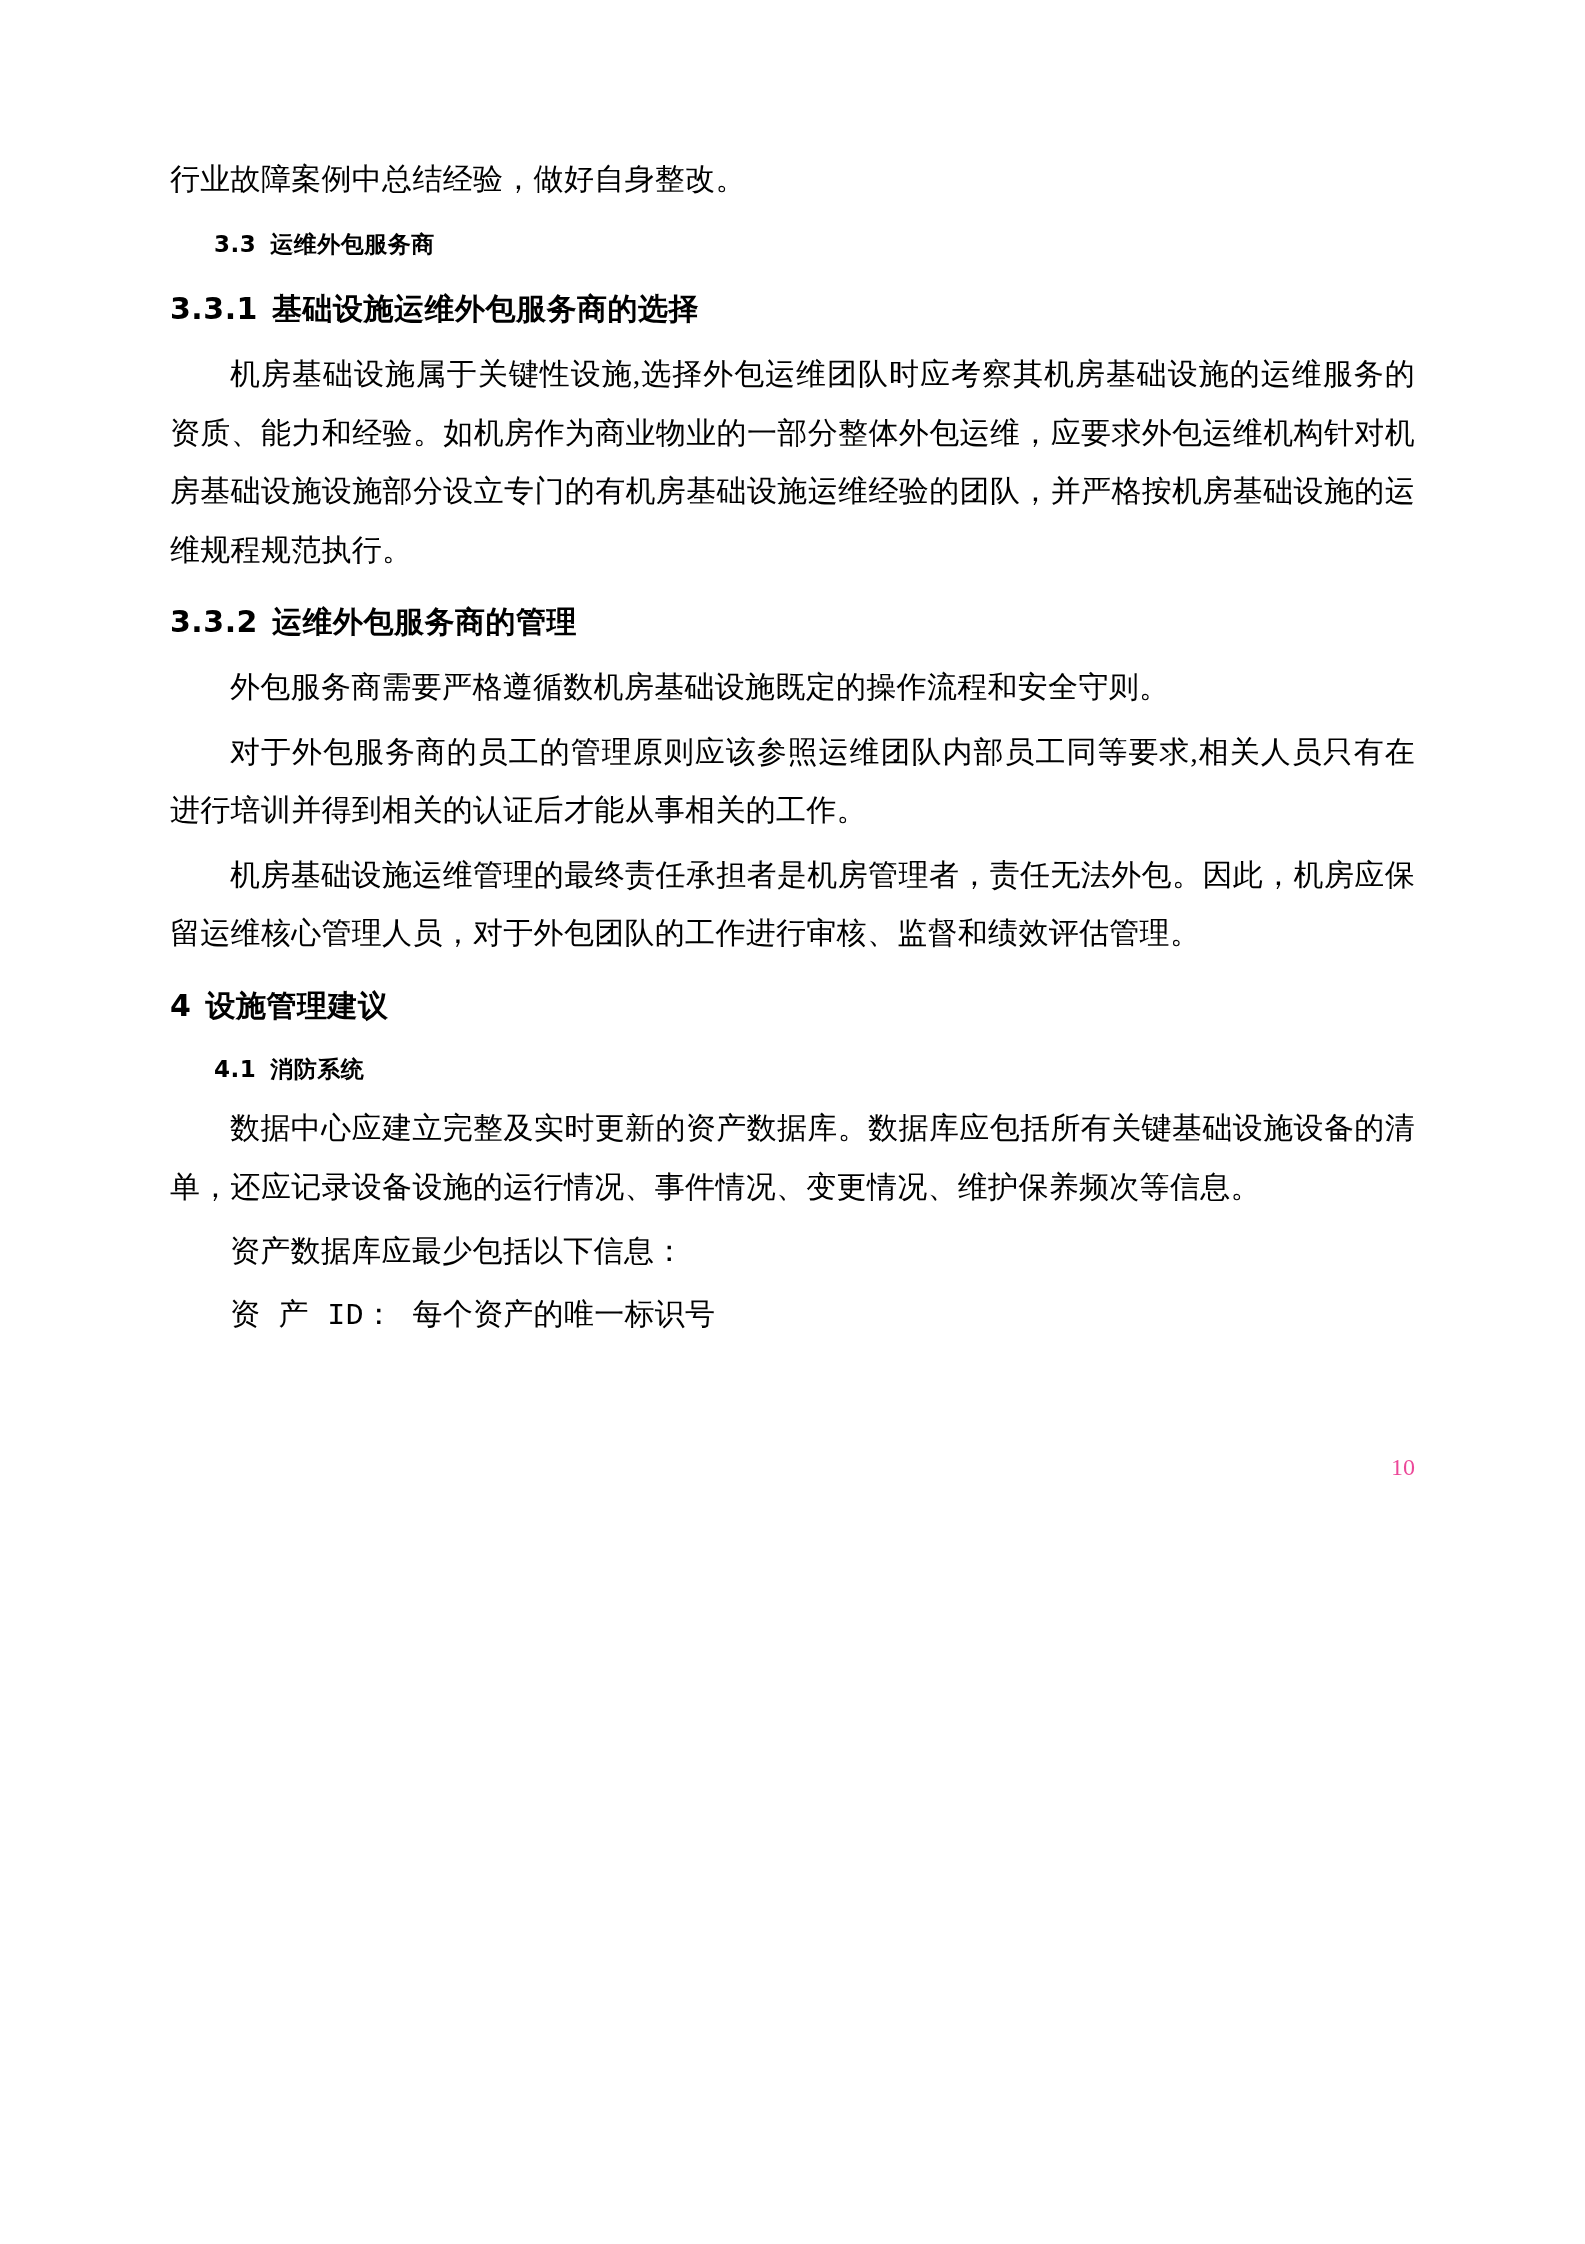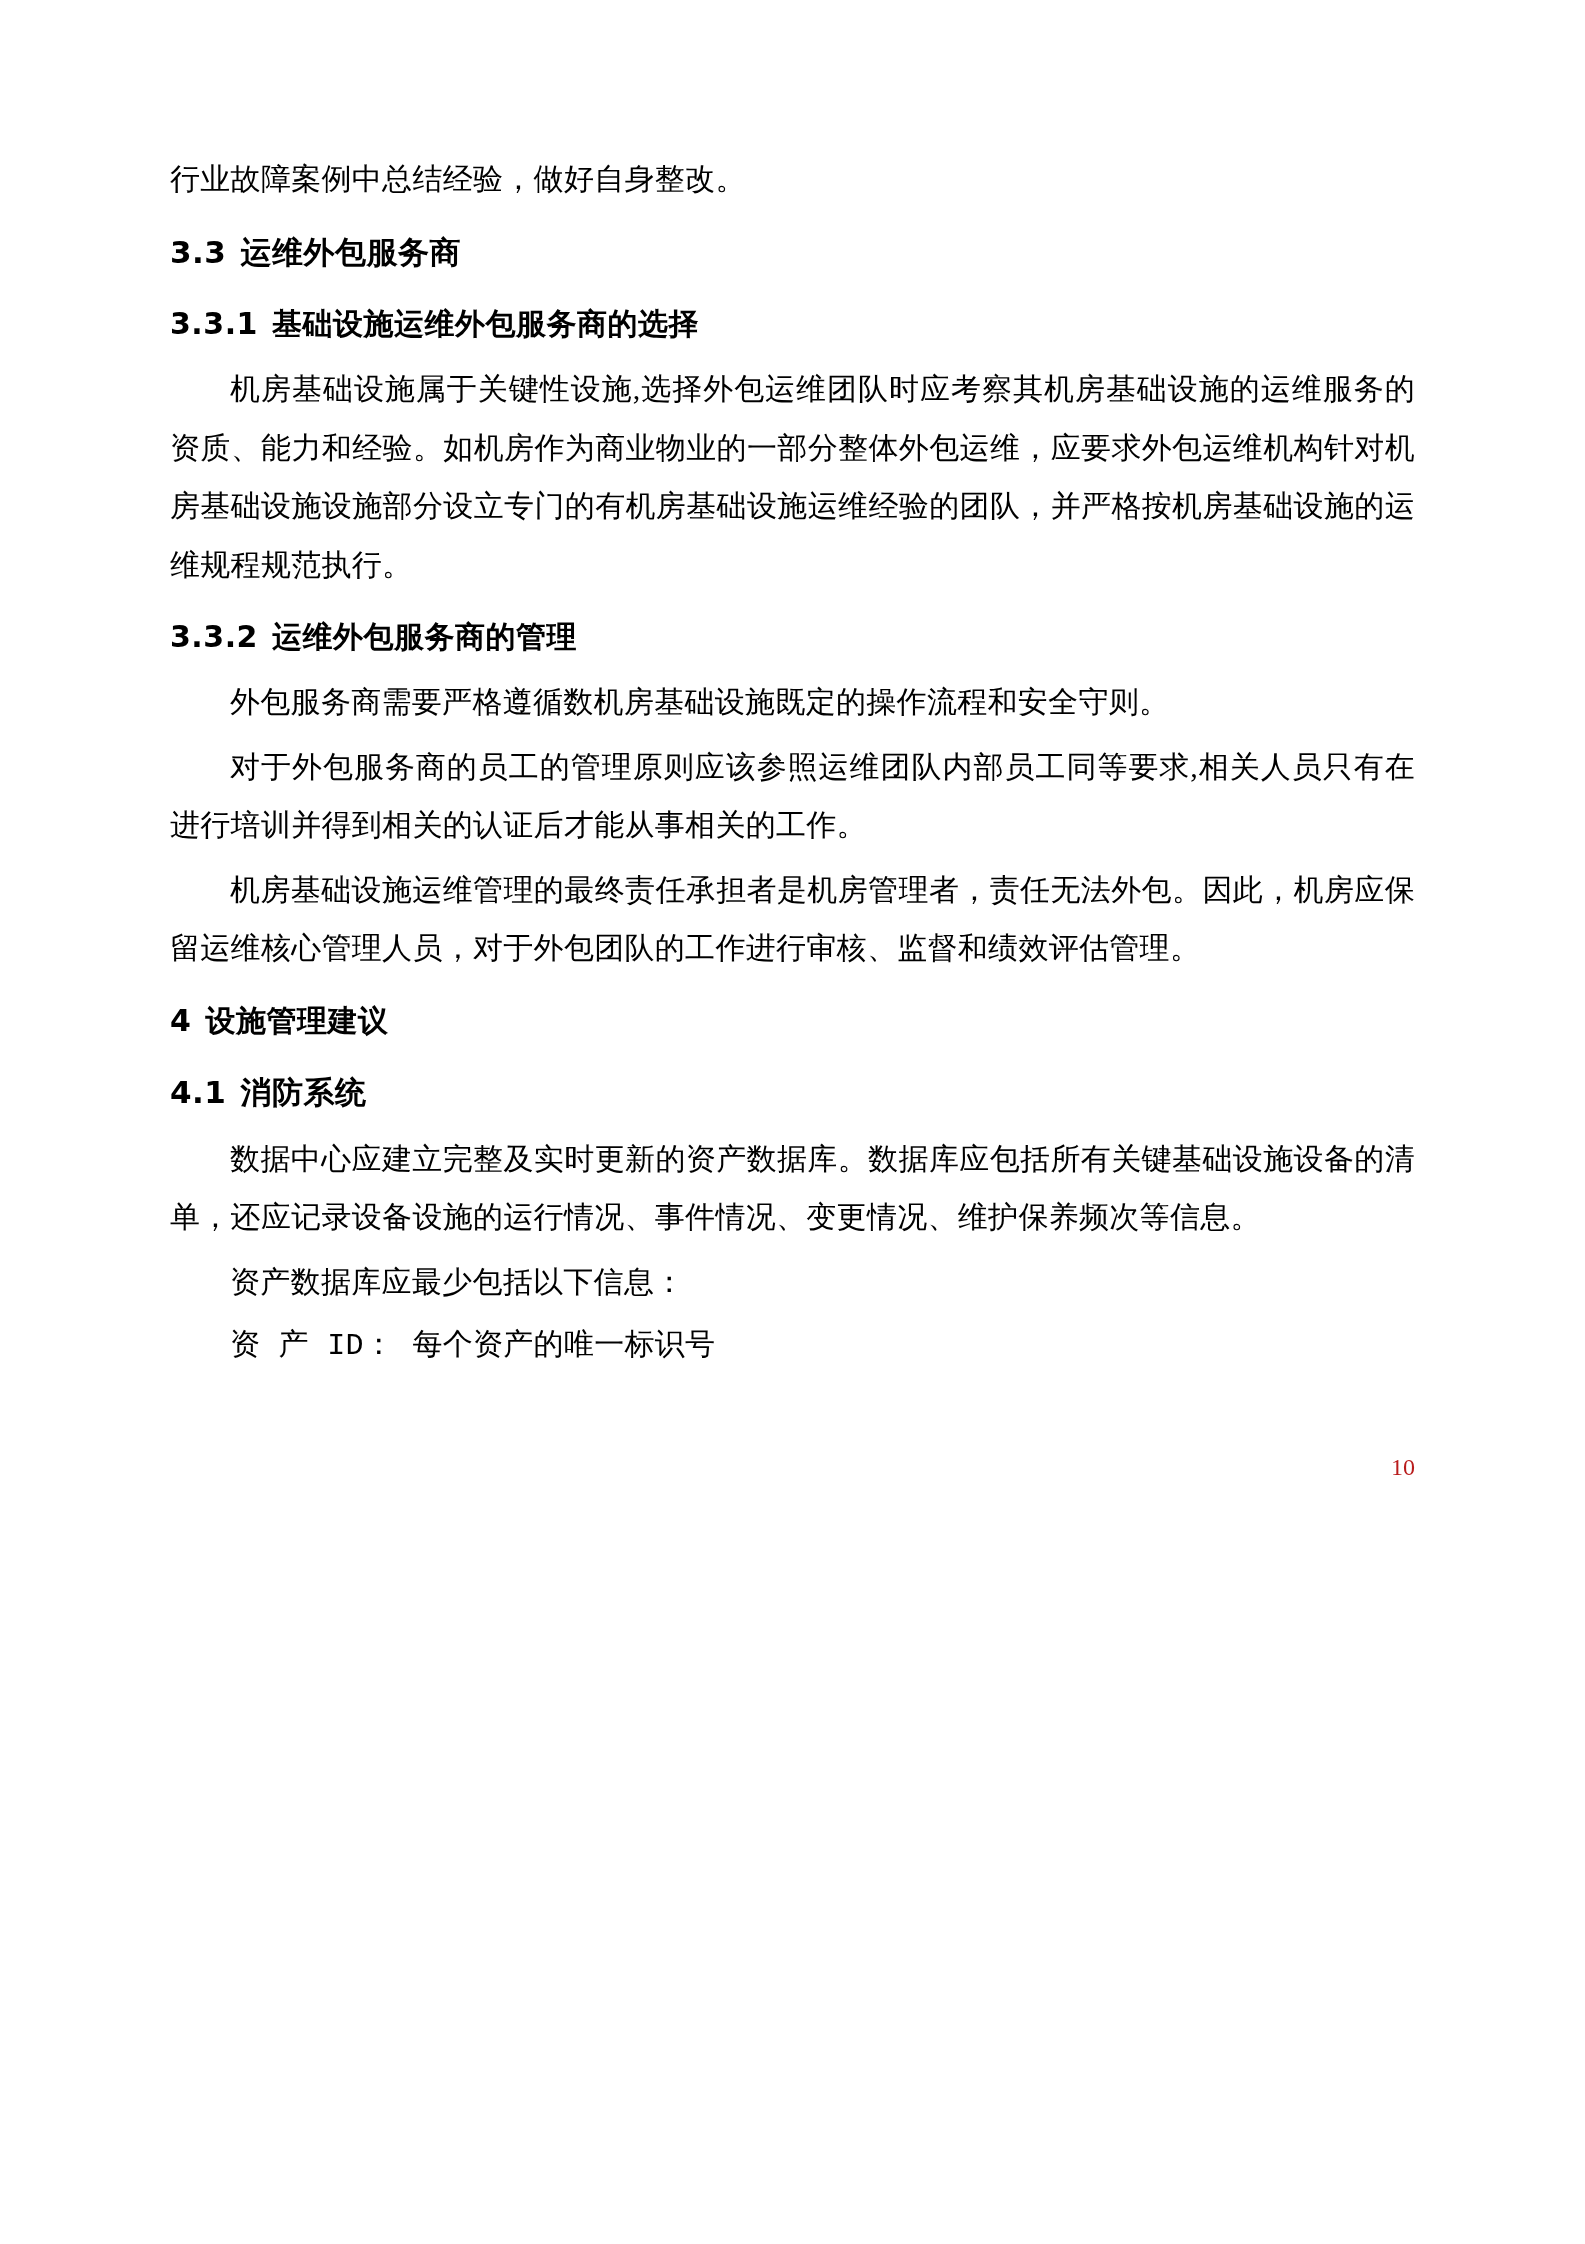--- a/index.html
+++ b/index.html
@@ -42,21 +42,22 @@
   
   .heading {
     font-family: "DejaVu Sans", "Liberation Sans", sans-serif;
     font-weight: bold;
     font-size: 30px;
     line-height: 1.9;
     margin: 14px 0 8px 0;
     letter-spacing: 0.5px;
   }
   .heading.h2 {
-    font-size: 31px;
+    font-size: 23px;
+    margin-left: 44px;
   }
   .heading.h3 {
     font-size: 30px;
   }
   .heading.h1 {
     font-size: 30px;
   }
   .num-gap {
     display: inline-block;
     width: 14px;
@@ -68,21 +69,21 @@
     text-indent: 60px;
     letter-spacing: 0.3px;
     font-family: Liberation Mono, monospace;
   }
   .page-number {
     position: absolute;
     right: 170px;
     bottom: 118px;
     font-size: 24px;
     font-family: "Liberation Serif", "DejaVu Serif", serif;
-    color: #b91c1c;
+    color: #ec4899;
   }
 </style>
 </head>
 <body>
 
 <div class="page">
   <div class="content">
 
     <p class="para cont">行业故障案例中总结经验，做好自身整改。</p>
 

